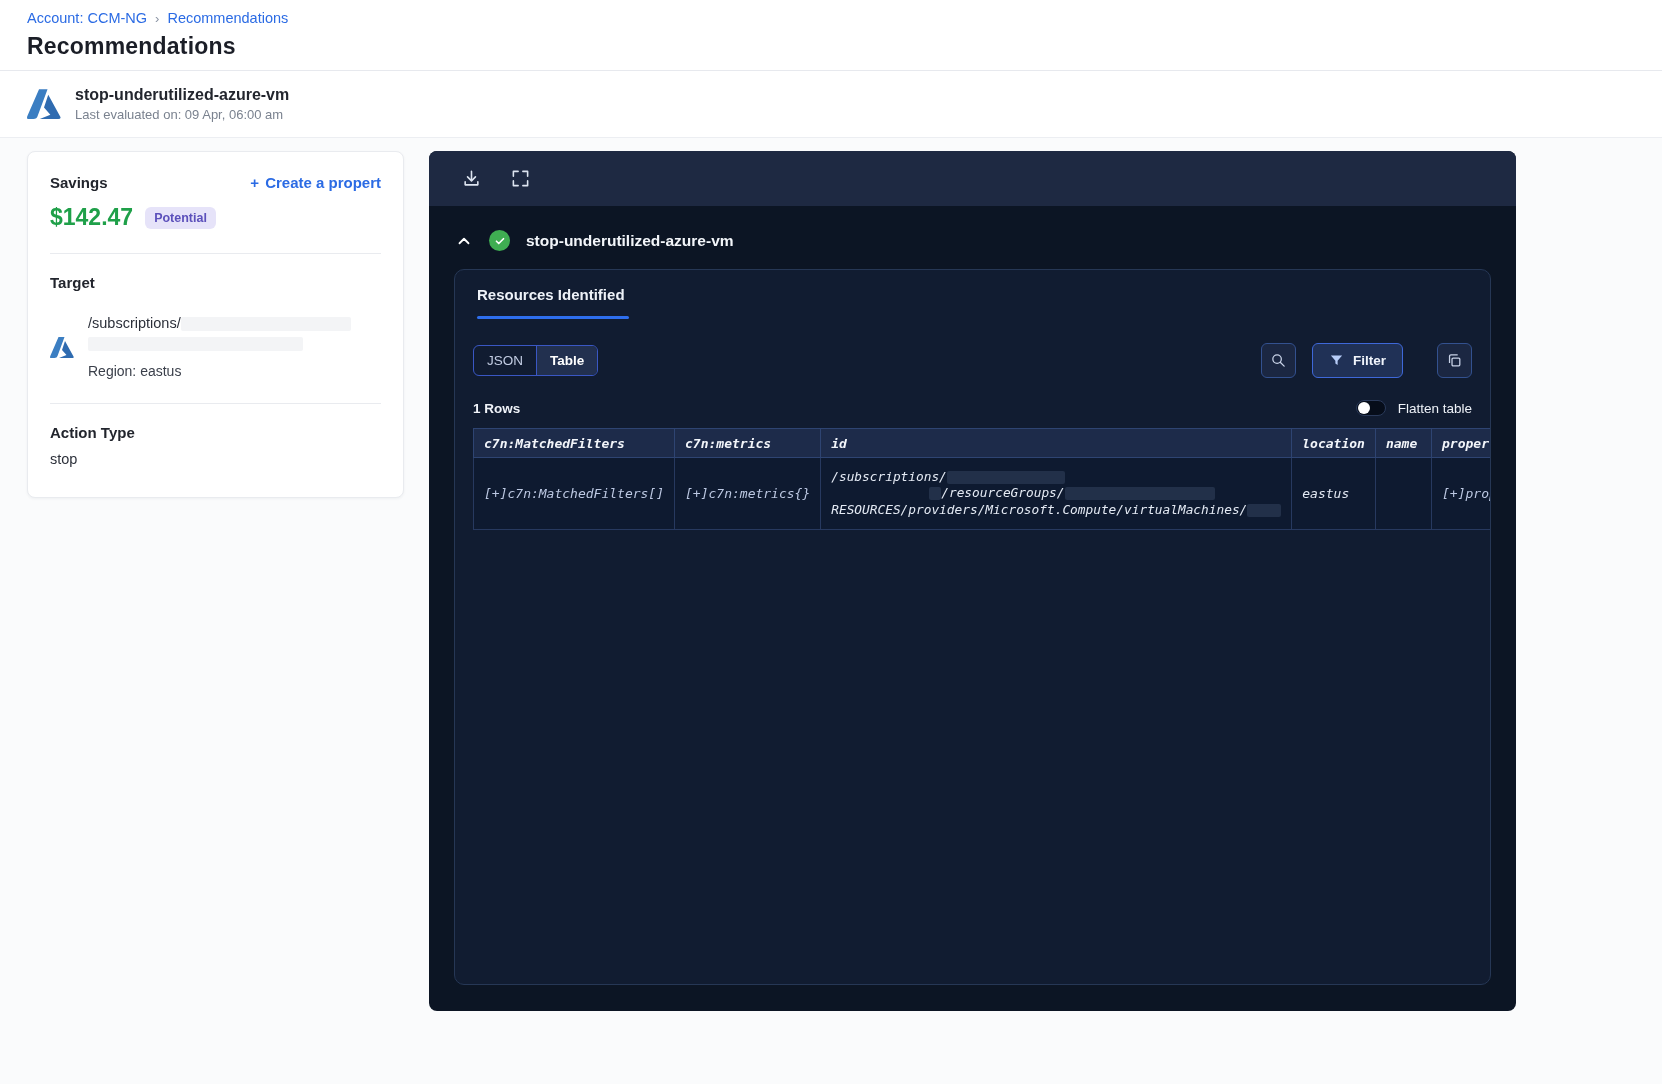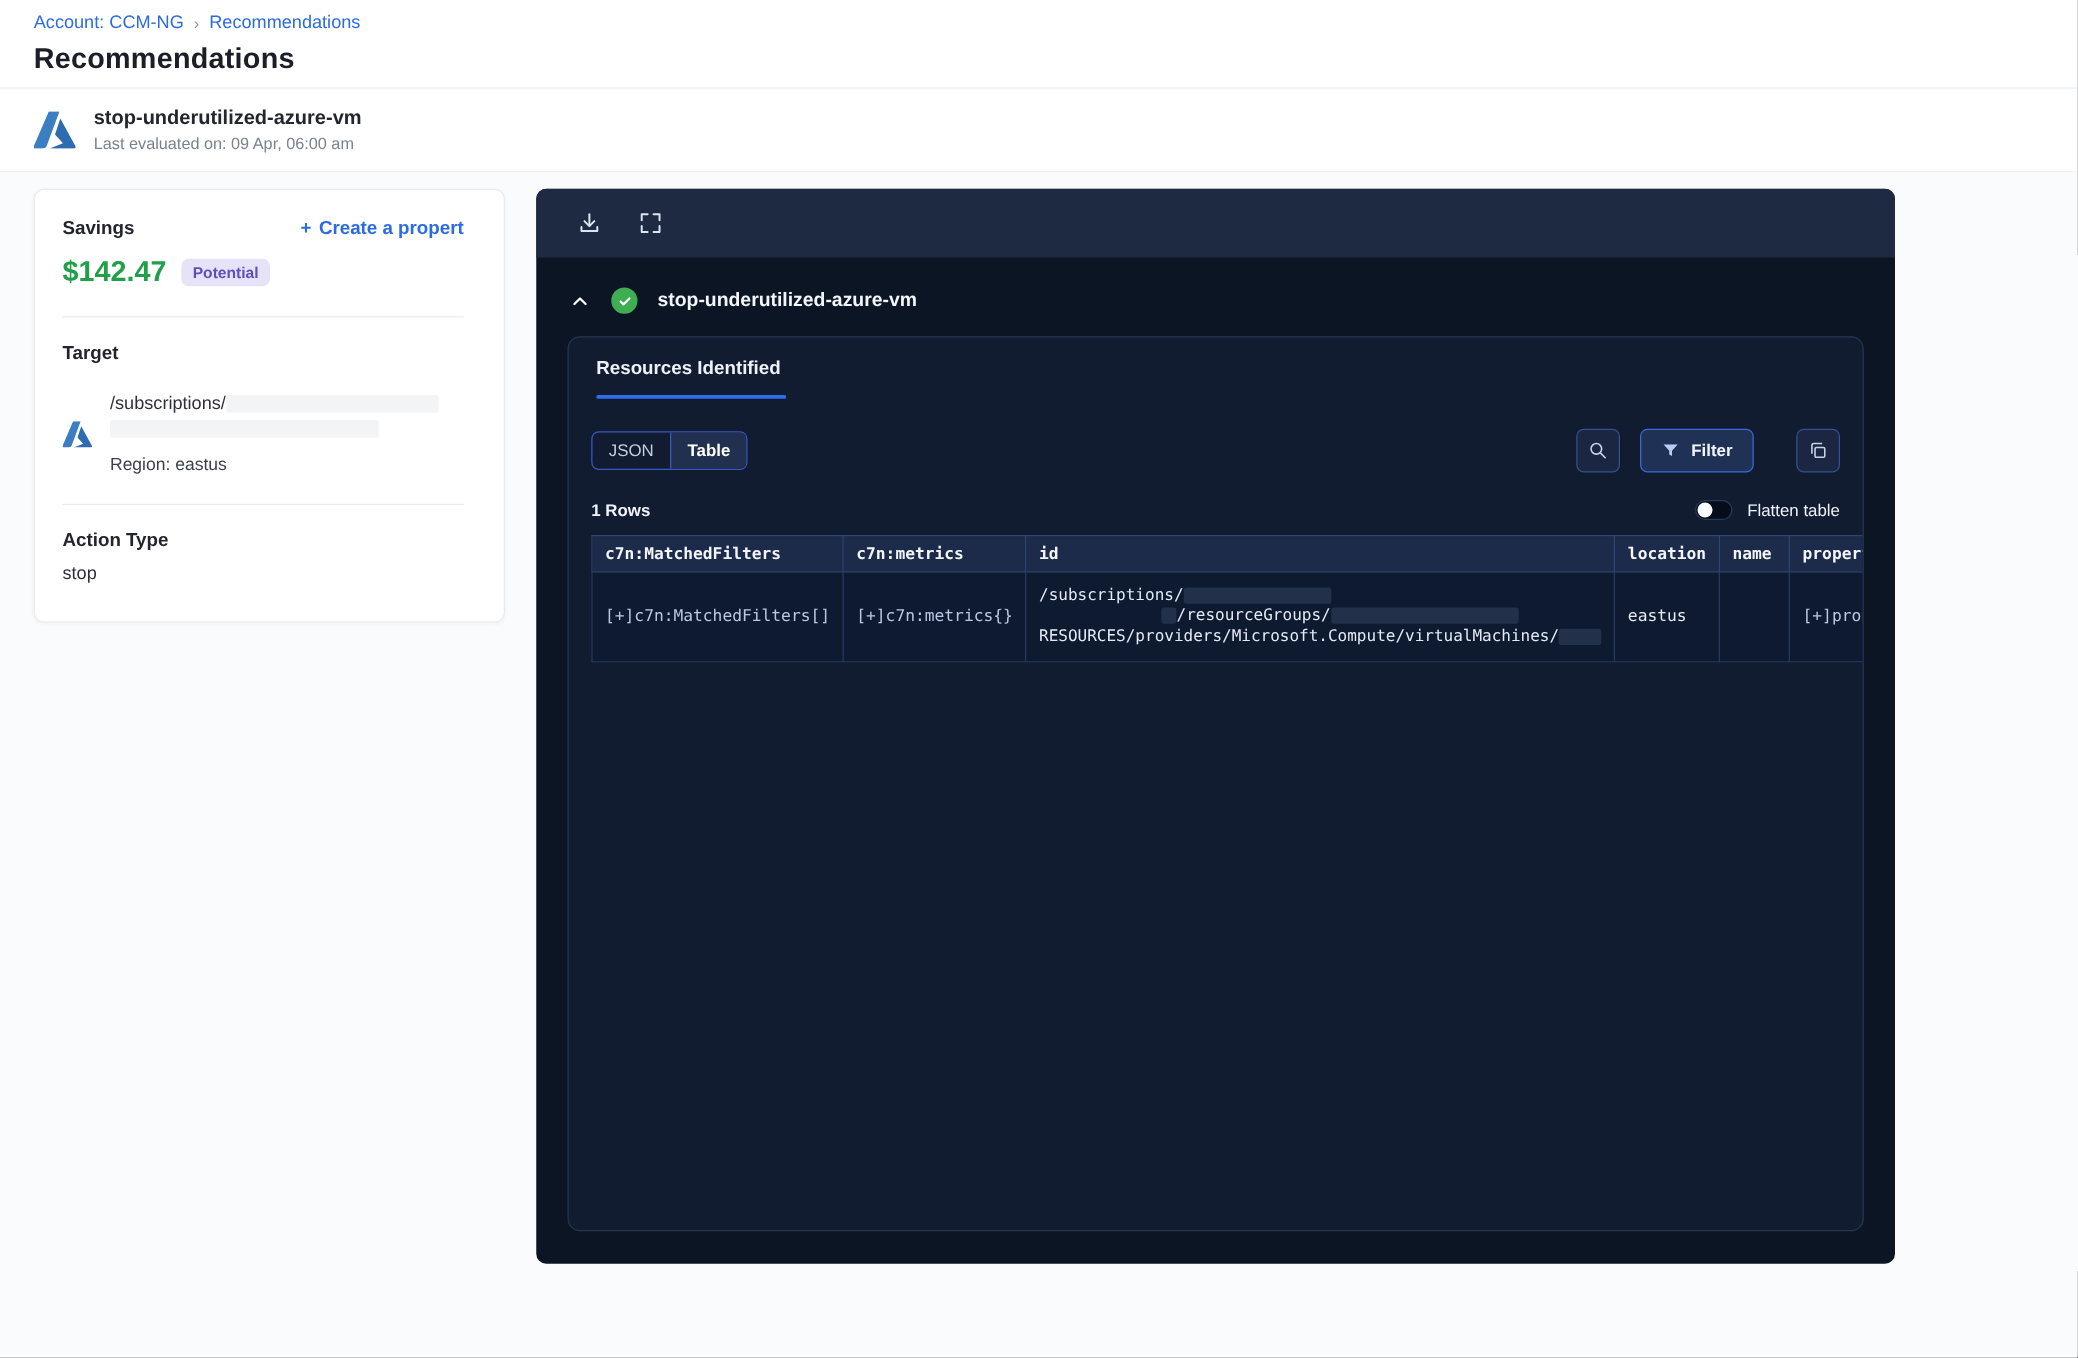--- a/index.html
+++ b/index.html
@@ -26,21 +26,21 @@
     display:flex; align-items:center; gap:9px; cursor:pointer; }
   .kebab { display:flex; flex-direction:column; gap:3.5px; padding:6px; cursor:pointer; }
   .kebab i { width:4px; height:4px; border-radius:50%; background:#3d4454; }
 
   
   .content { display:flex; align-items:flex-start; gap:25px; padding: 13px 146px 0 27px;
     background: #fafbfc; height: 946px; position: relative; }
 
   
   .side-card { width: 377px; background:#fff; border:1px solid #e9ebef; border-radius:8px;
-    box-shadow: 0 1px 3px rgba(20,30,50,.05); padding: 22px 32px 30px 22px; }
+    box-shadow: 0 1px 3px rgba(20,30,50,.05); padding: 22px 22px 30px 22px; }
   .savings-row { display:flex; align-items:flex-start; }
   .savings-label { font-size:15px; font-weight:700; color:#22252d; }
   .create-ticket { margin-left:auto; color:#2b6be4; font-size:15px; font-weight:700; cursor:pointer;
     display:flex; align-items:center; gap:6px; }
   .amount-row { display:flex; align-items:center; gap:12px; margin-top:13px; }
   .amount { font-size:23px; font-weight:700; color:#1fa049; }
   .badge-potential { background:#e6e3f9; color:#5c50bb; font-size:12.5px; padding:4px 9px; border-radius:6px;font-weight:bold; }
   .card-div { border:none; border-top:1px solid #e9ebef; margin:22px 0 20px 0; }
   .section-label { font-size:15px; font-weight:700; color:#22252d; }
   .target-row { display:flex; gap:14px; margin-top:22px; align-items:center; }
@@ -85,21 +85,21 @@
   .rows-count { color:#f0f3f9; font-size:13.5px; font-weight:700; }
   .flatten { margin-left:auto; display:flex; align-items:center; gap:12px; }
   .toggle { width:30px; height:16px; border-radius:9px; background:#060d1a; border:1px solid #2a3a5a;
     position:relative; cursor:pointer; }
   .toggle .knob { position:absolute; left:1px; top:1px; width:12px; height:12px; border-radius:50%; background:#ffffff; }
   .flatten-label { color:#eef2f8; font-size:13.5px; }
 
   
   .table-wrap { margin: 0 0 0 18px; overflow:hidden; }
   table.res-table { border-collapse:collapse; table-layout:fixed; min-width: 1063px;
-    font-family:"DejaVu Sans Mono", monospace; font-size:13px; }
+    font-family:"DejaVu Sans Mono", monospace; font-size:13px;font-style:italic; }
   .res-table th { background:#1d2b4a; color:#f2f5fa; font-weight:700; text-align:left; height:29px;
     padding:0 10px; border:1px solid #2e4472; white-space:nowrap; overflow:hidden; }
   .res-table td { background:#0e1a30; color:#e4eaf4; border:1px solid #27395f; height:72px;
     padding:6px 10px; vertical-align:middle; white-space:nowrap; overflow:hidden; }
   .res-table td.expander { color:#bcc8e2; cursor:pointer; }
   .idcell { line-height:16.5px; font-size:12.8px; }
   .redact-dark { display:inline-block; height:13px; background:#223049; border-radius:2px; vertical-align:middle; }
   .idl2 { padding-left: 98px; }
 </style>
 </head>

